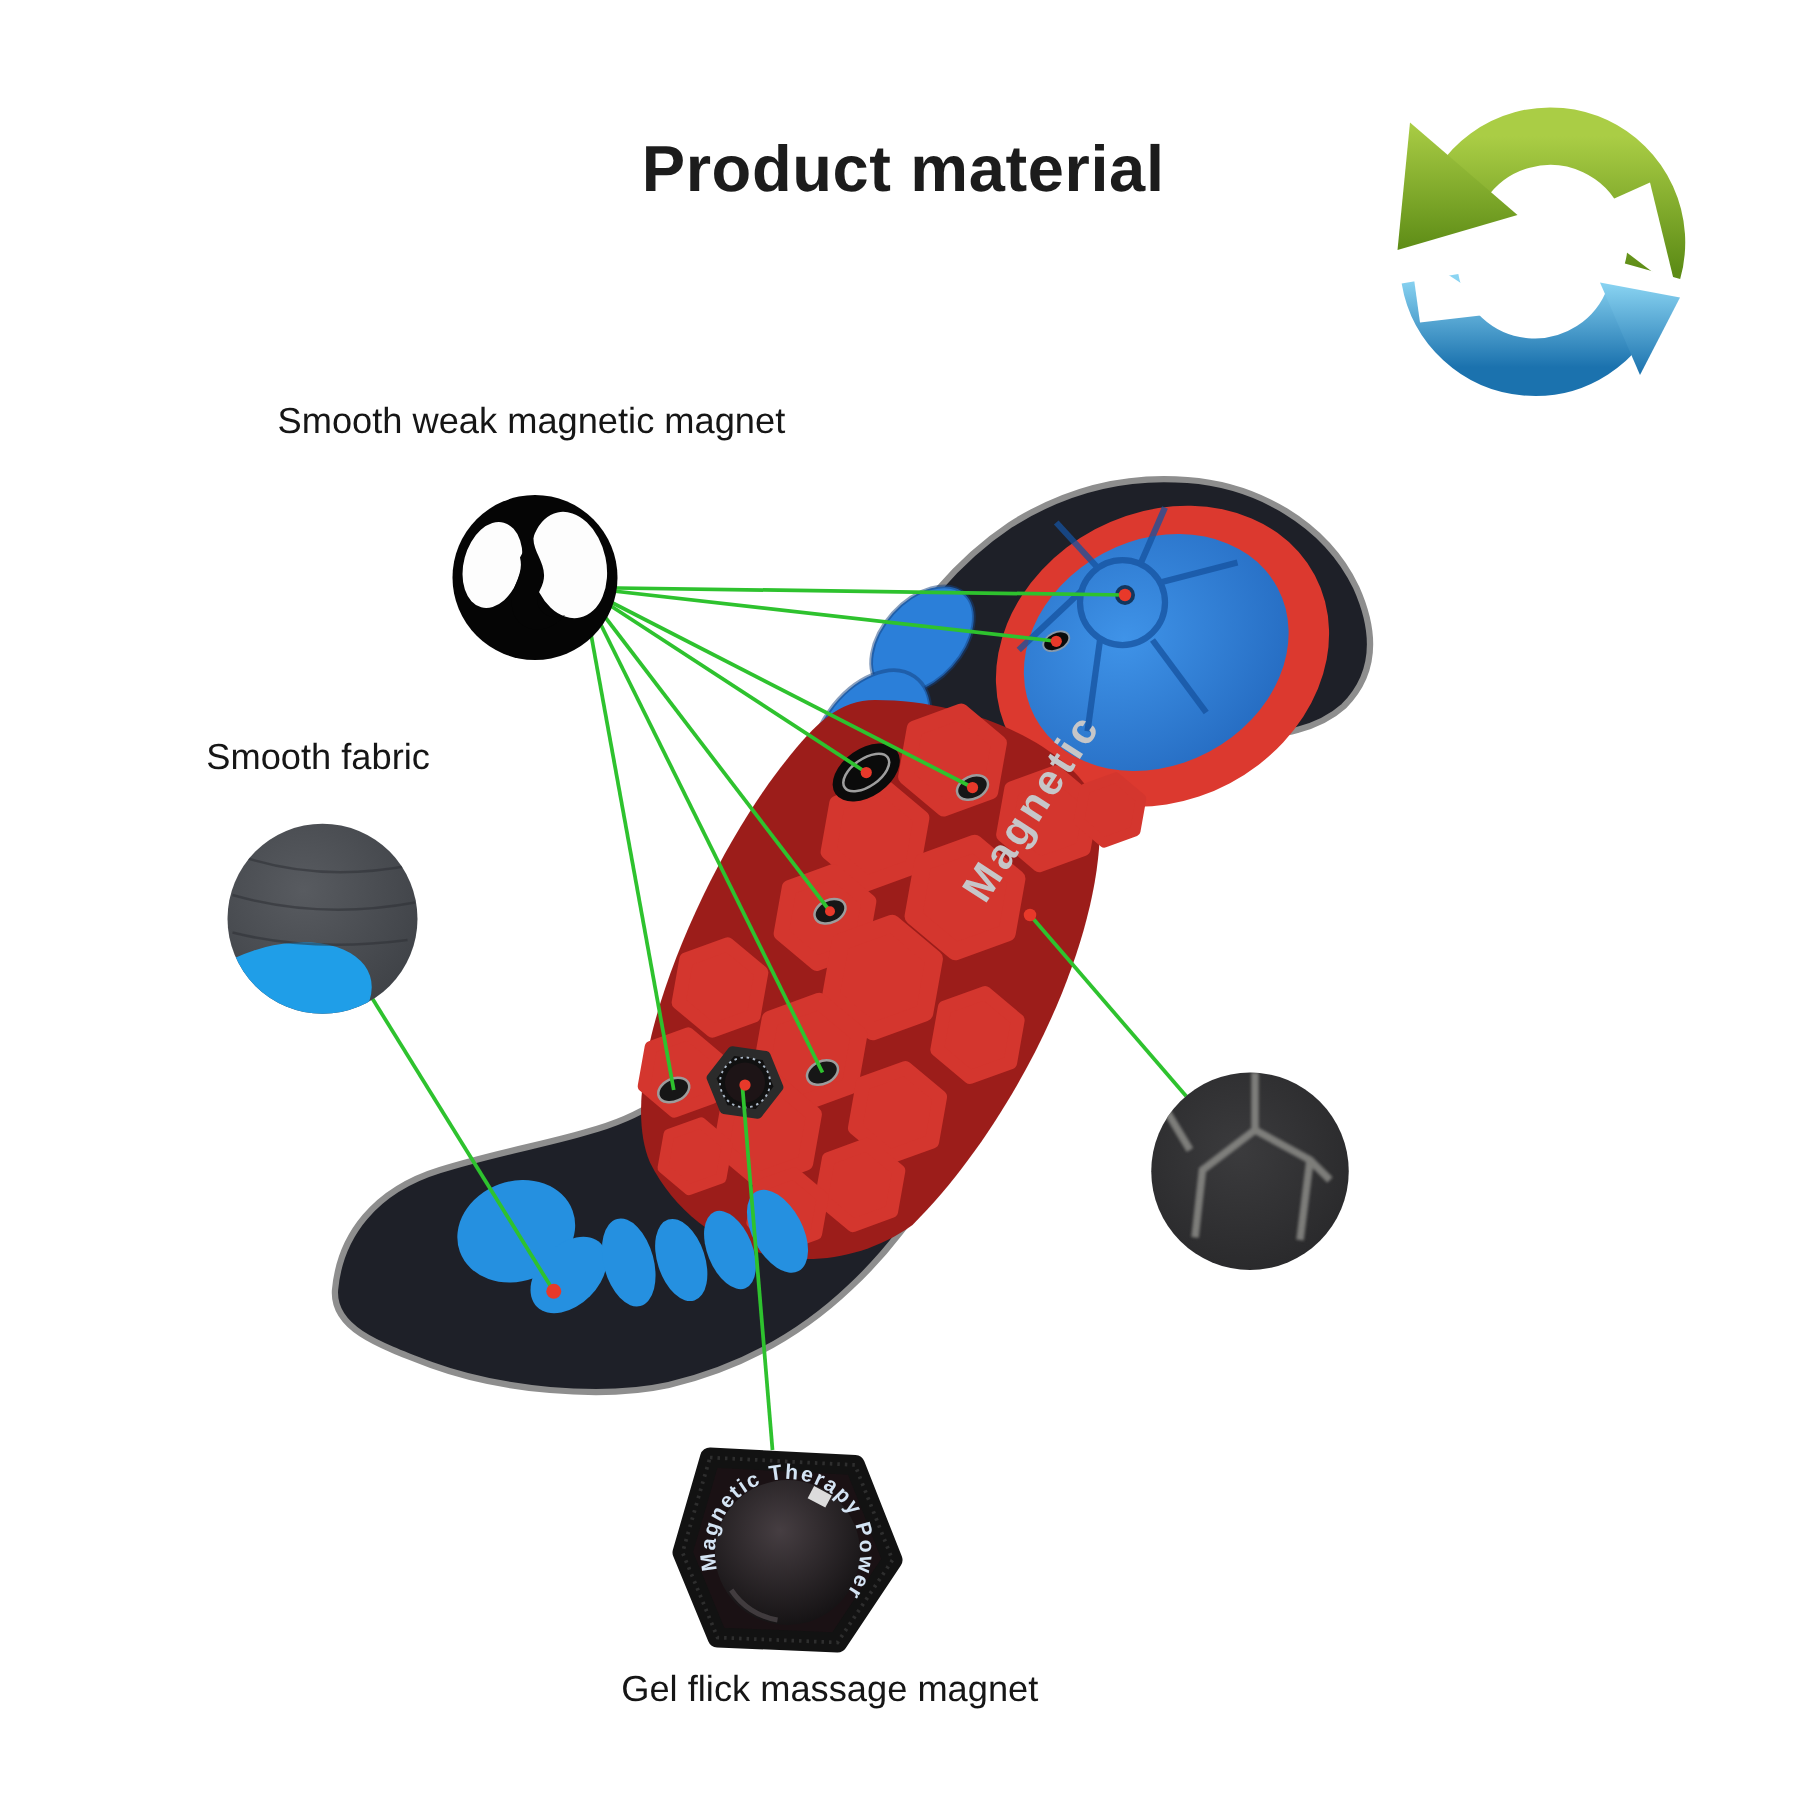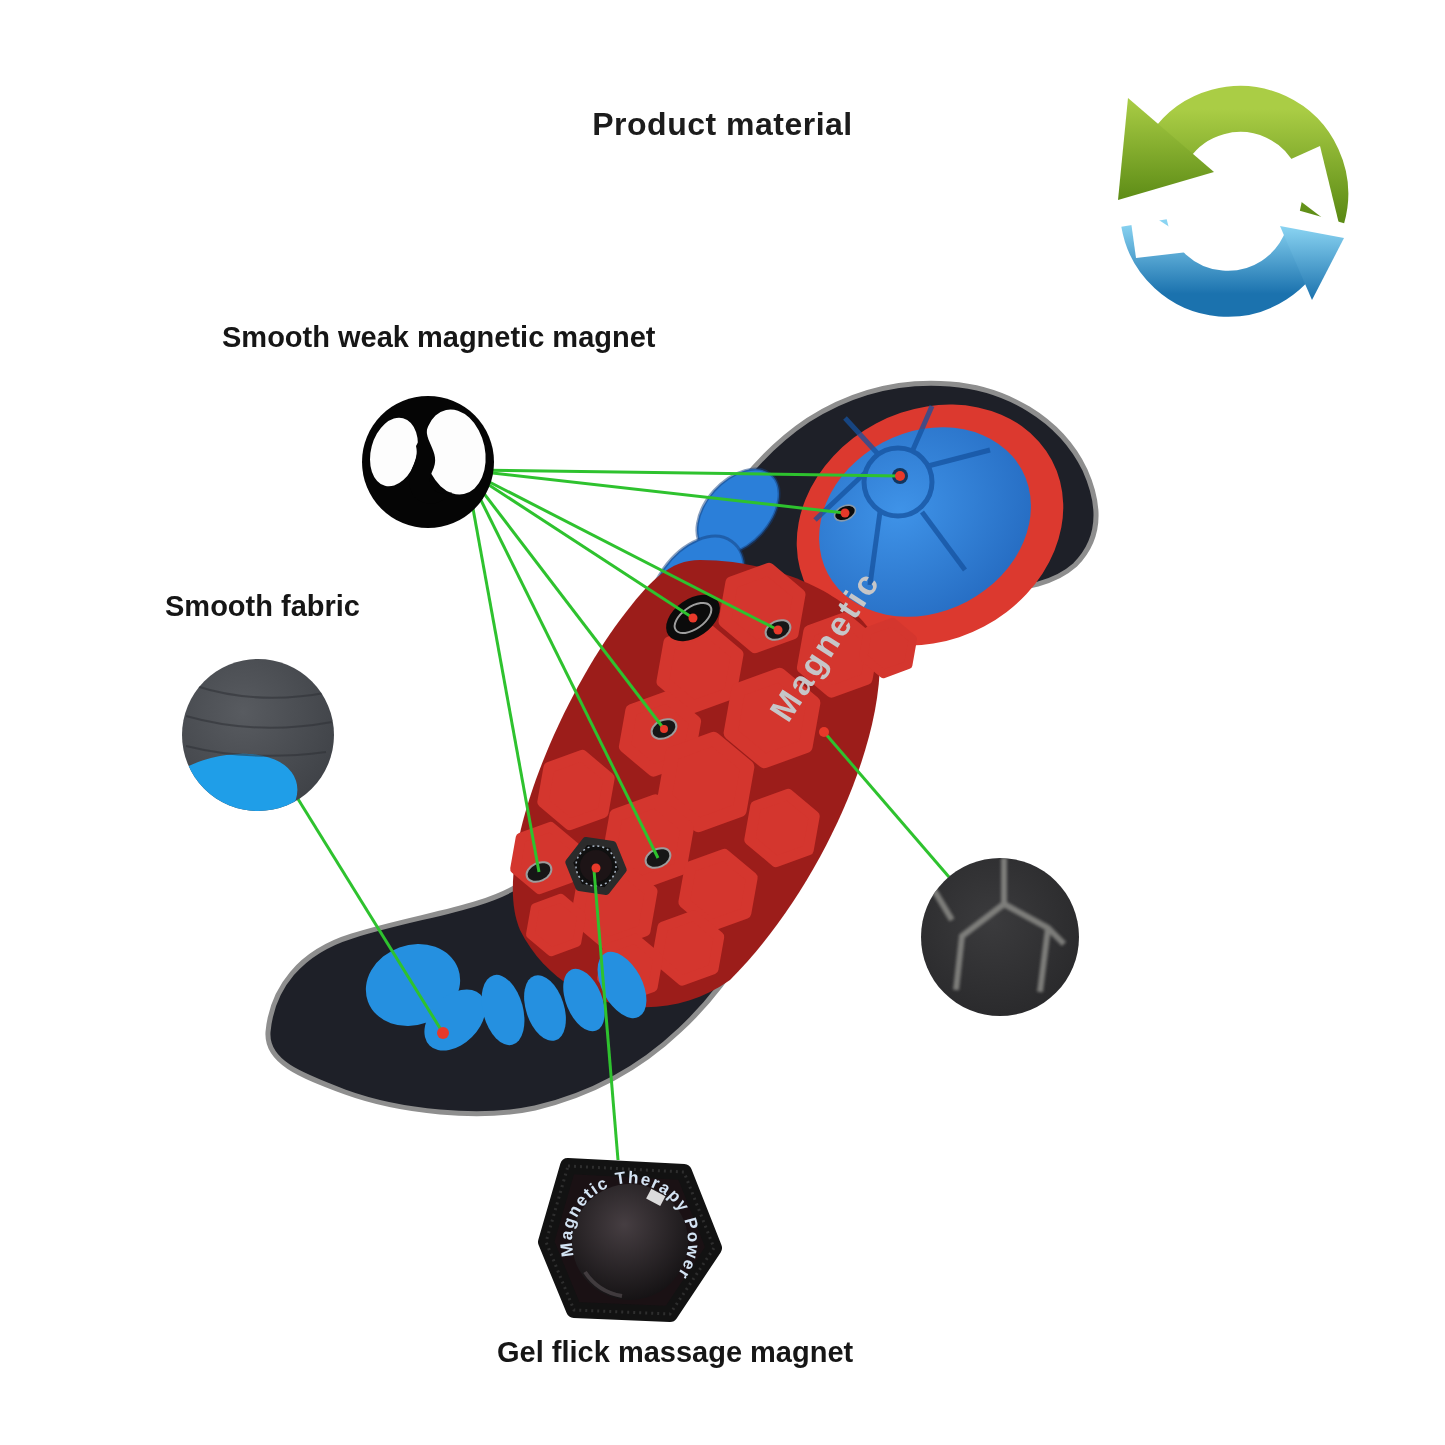--- a/index.html
+++ b/index.html
@@ -3,24 +3,24 @@
 <meta charset="utf-8">
 <style>
   html,body{margin:0;padding:0;background:#ffffff;}
   .canvas{
     position:relative;width:1445px;height:1445px;background:#ffffff;overflow:hidden;
     font-family:"Liberation Sans", sans-serif;color:#1b1b1b;
   }
   .stage{position:absolute;left:0;top:0;width:1445px;height:1445px;}
   .title{
     position:absolute;left:0;top:106px;width:100%;text-align:center;
-    font-size:32px;font-weight:700;letter-spacing:.5px;color:#1c1c1c;
+    font-size:52px;font-weight:700;letter-spacing:.5px;color:#1c1c1c;
   }
   .callout-label{
-    position:absolute;font-size:29px;font-weight:700;color:#161616;white-space:nowrap;
+    position:absolute;font-size:29px;font-weight:400;color:#161616;white-space:nowrap;
   }
   .lbl-magnet{left:222px;top:321px;}
   .lbl-fabric{left:165px;top:590px;}
   .lbl-eva{left:870px;top:1034px;}
   .lbl-gel{left:497px;top:1336px;}
   svg text{font-family:"Liberation Sans", sans-serif;}
 </style>
 </head>
 <body>
 

